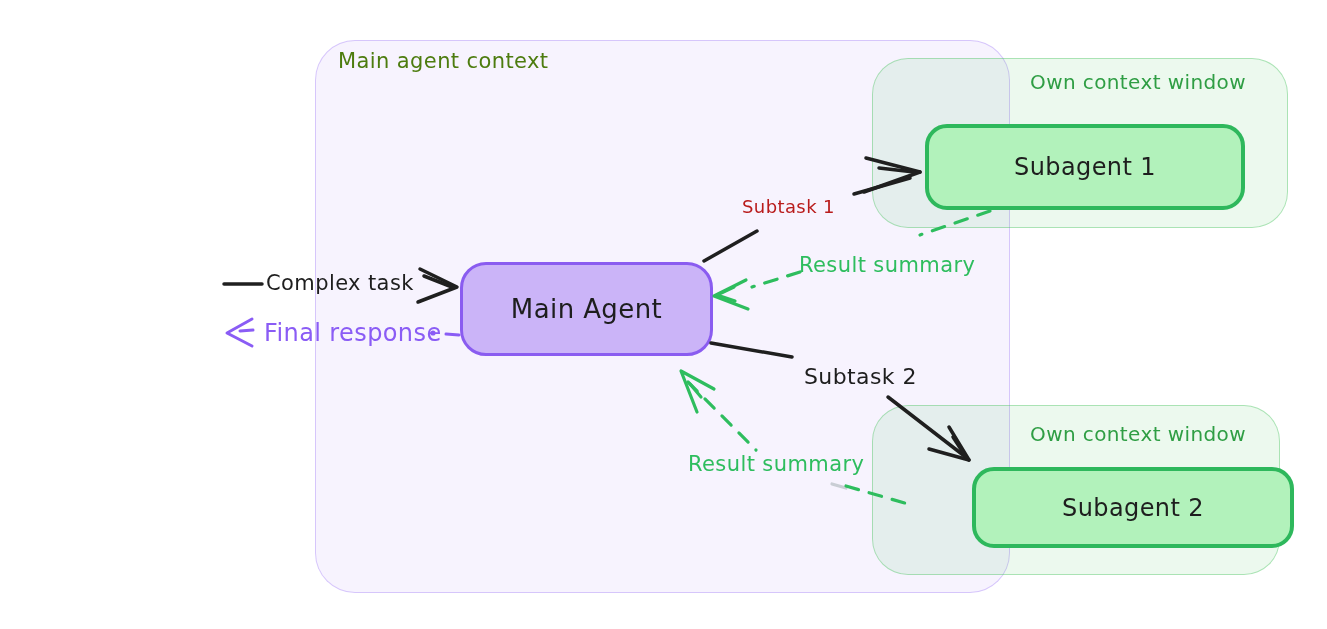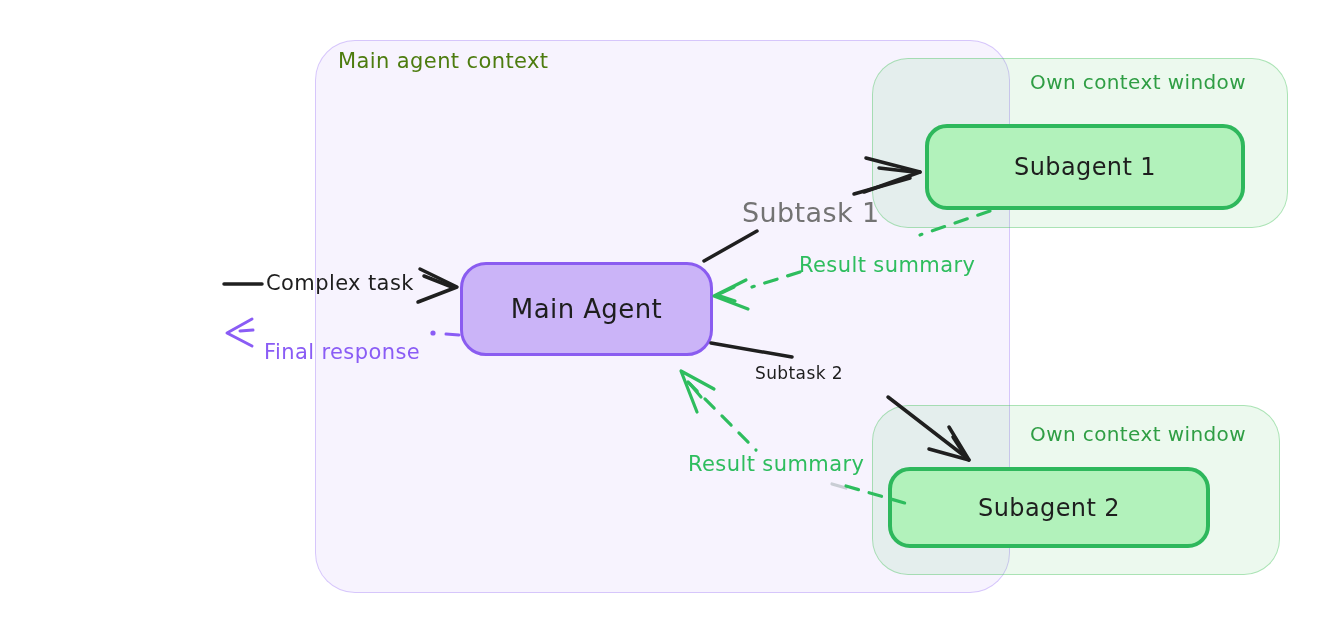--- a/index.html
+++ b/index.html
@@ -21,32 +21,32 @@
   .sub2-ctx{left:872px;top:405px;width:408px;height:170px;border-radius:36px;
     background:rgba(64,192,87,0.10);border-color:rgba(64,192,87,0.38);}
 
   
   .you{left:38px;top:260px;width:185px;height:95px;border-radius:24px;
     background:#a5d8f8;border:3.5px solid #3b99e8;font-size:26px;}
   .main-agent{left:460px;top:262px;width:253px;height:94px;border-radius:26px;
     background:#cbb4f8;border:3.5px solid #8a5cf0;font-size:26px;justify-content:center;}
   .sub1{left:925px;top:124px;width:320px;height:86px;border-radius:22px;
     background:#b2f2bb;border:4px solid #2eb85c;font-size:24px;}
-  .sub2{left:888px;top:467px;width:322px;height:81px;border-radius:22px;
+  .sub2{left:972px;top:467px;width:322px;height:81px;border-radius:22px;
     background:#b2f2bb;border:4px solid #2eb85c;font-size:24px;}
 
   
   .main-ctx-label{left:338px;top:49px;font-size:21px;color:#4d7c0f;}
   .ctx1-label{left:1030px;top:71px;font-size:20px;color:#2f9e44;}
   .ctx2-label{left:1030px;top:423px;font-size:20px;color:#2f9e44;}
   .complex-label{left:266px;top:271px;font-size:21px;color:#1e1e1e;}
-  .final-label{left:264px;top:340px;font-size:21px;color:#8a5cf5;}
-  .subtask1-label{left:742px;top:197px;font-size:27px;color:#737373;}
+  .final-label{left:264px;top:320px;font-size:24px;color:#8a5cf5;}
+  .subtask1-label{left:742px;top:197px;font-size:18px;color:#b91c1c;}
   .result1-label{left:799px;top:253px;font-size:21px;color:#2ebd5e;}
-  .subtask2-label{left:755px;top:364px;font-size:17px;color:#1e1e1e;}
+  .subtask2-label{left:804px;top:364px;font-size:22px;color:#1e1e1e;}
   .result2-label{left:688px;top:452px;font-size:21px;color:#2ebd5e;}
 </style>
 </head>
 <body>
 
 <div class="canvas">
 
   <div class="ctx main-ctx"></div>
   <div class="ctx sub1-ctx"></div>
   <div class="ctx sub2-ctx"></div>

